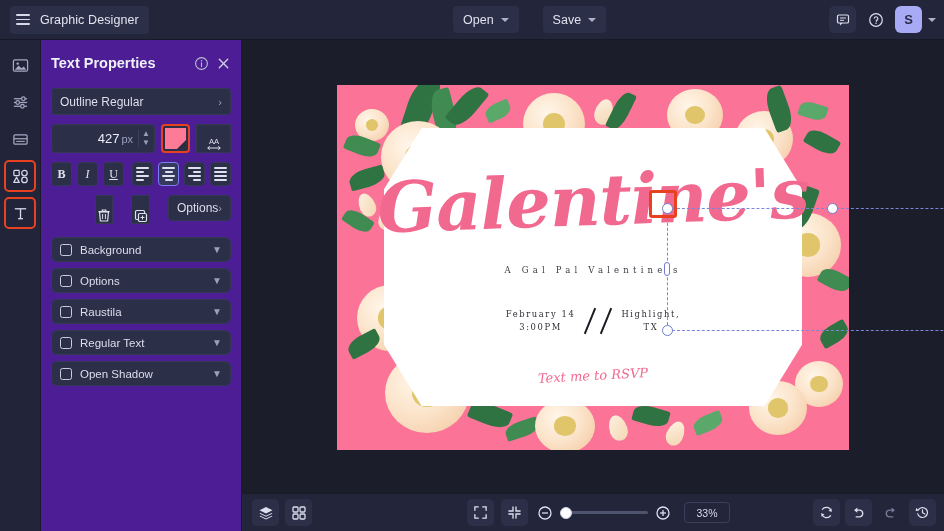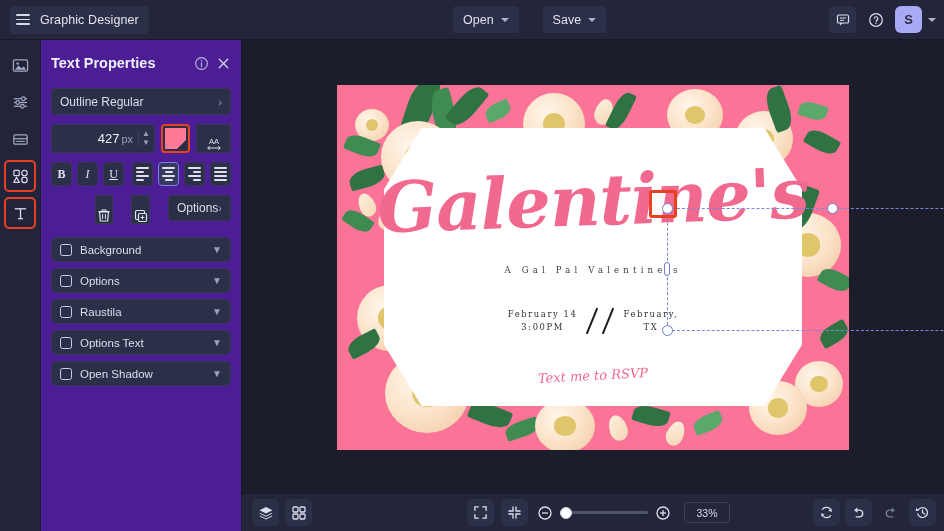--- a/index.html
+++ b/index.html
@@ -436,21 +436,21 @@
         <span class="toggle-label">Options</span>
         <span class="chev-d">▼</span>
       </div>
       <div class="toggle-item">
         <span class="cbox"></span>
         <span class="toggle-label">Raustila</span>
         <span class="chev-d">▼</span>
       </div>
       <div class="toggle-item">
         <span class="cbox"></span>
-        <span class="toggle-label">Options Text</span>
+        <span class="toggle-label">Regular Text</span>
         <span class="chev-d">▼</span>
       </div>
       <div class="toggle-item">
         <span class="cbox"></span>
         <span class="toggle-label">Open Shadow</span>
         <span class="chev-d">▼</span>
       </div>
     </div>
   </div>
 
@@ -499,21 +499,21 @@
       <div class="card-white"></div>
 
       <div class="title-script">Galentine's</div>
       <div class="subtitle">A Gal Pal Valentine's</div>
 
       <div class="details">
         <div class="detail-col">February 14
 3:00PM</div>
         <div class="slash"></div>
         <div class="slash"></div>
-        <div class="detail-col">February,
+        <div class="detail-col">Highlight,
 TX</div>
       </div>
 
       <div class="rsvp">Text me to RSVP</div>
     </div>
 
     <div class="sel-box">
       <div class="sel-edge"></div>
       <div class="sel-edge bottom"></div>
       <div class="sel-edge v"></div>

